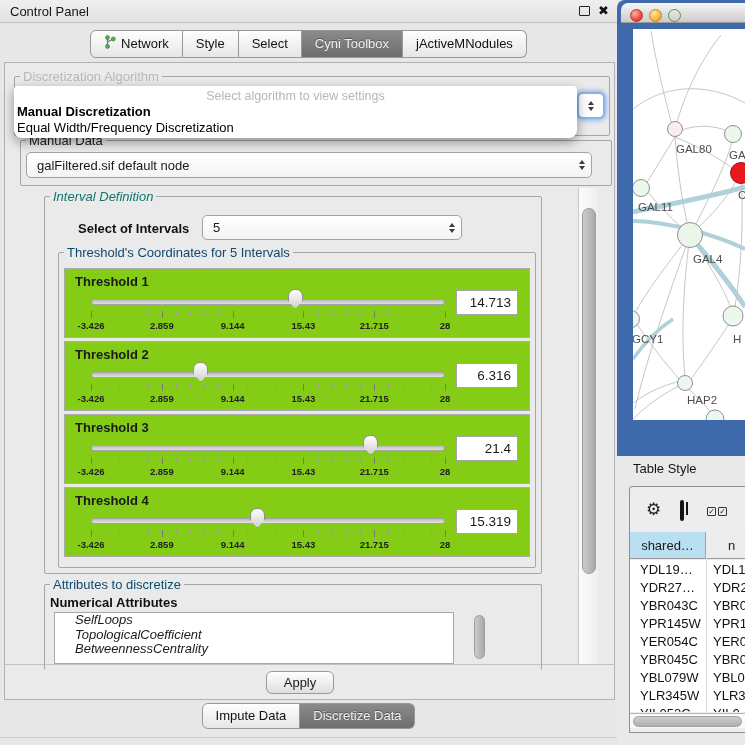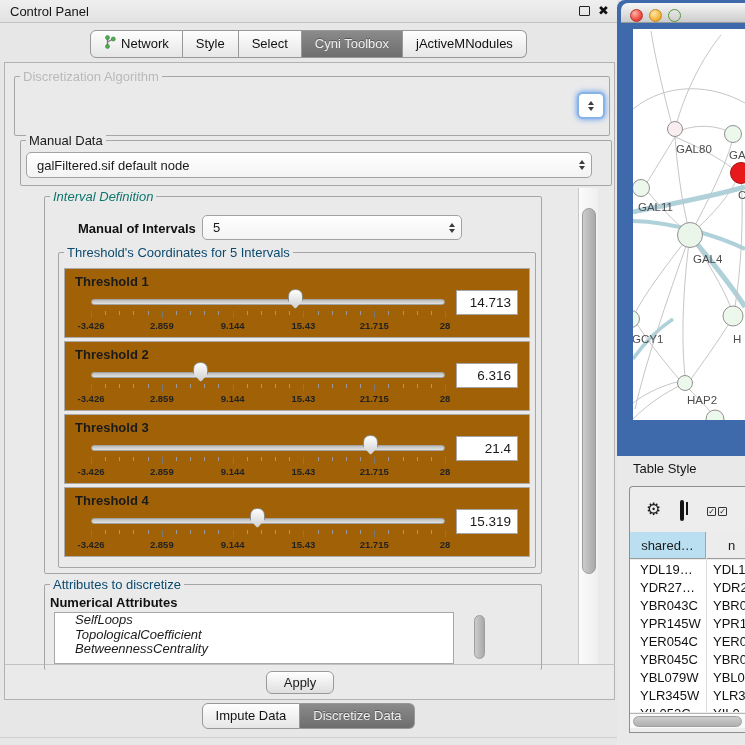--- a/index.html
+++ b/index.html
@@ -44,21 +44,21 @@
   .combo{background:linear-gradient(#ffffff,#f3f3f3);border:1px solid #a2a2a2;border-radius:5px;
          display:flex;align-items:center;box-sizing:border-box;font-size:13px;}
   .combo .cval{flex:1;padding-left:10px;}
   .stepper{width:18px;display:flex;flex-direction:column;align-items:center;gap:2px;}
   .arr-up{width:0;height:0;border-left:3.5px solid transparent;border-right:3.5px solid transparent;border-bottom:4.5px solid #3c3c3c;}
   .arr-dn{width:0;height:0;border-left:3.5px solid transparent;border-right:3.5px solid transparent;border-top:4.5px solid #3c3c3c;}
 
   .boldlbl{font-size:13px;font-weight:bold;color:#111;}
 
   
-  .thr-row{position:absolute;left:0;width:466px;height:70px;border:1px solid #ababab;background:#a16207;box-sizing:border-box;}
+  .thr-row{position:absolute;left:0;width:466px;height:70px;border:1px solid #ababab;background:#84cc16;box-sizing:border-box;}
   .thr-lbl{position:absolute;left:10px;top:5px;font-size:13px;font-weight:bold;}
   .track{position:absolute;left:26px;top:30px;width:354px;height:6px;border-radius:3px;
          background:linear-gradient(#bcbcbc,#e2e2e2);border:1px solid #a3a3a3;box-sizing:border-box;}
   .thumb{position:absolute;top:20px;width:15px;height:20px;background:linear-gradient(#ffffff,#d0d0d0);
          border:1px solid #8f8f8f;border-radius:7px 7px 2px 2px;box-sizing:border-box;
          clip-path:polygon(0 0,100% 0,100% 58%,50% 100%,0 58%);}
   .ticks{position:absolute;left:0;top:42px;width:100%;height:8px;}
   .tick{position:absolute;top:0;width:1px;height:4px;background:#9a9a9a;}
   .tick.major{height:7px;background:#787878;}
   .tlabels{position:absolute;left:0;top:51px;width:100%;height:12px;}
@@ -144,20 +144,25 @@
       </div>
     </div>
 
   <div class="abs content"></div>
 
   
   <div class="abs grp" style="left:14px;top:76px;width:596px;height:60px;"></div>
   <span class="abs gtitle dim" style="left:20px;top:69px;">Discretization Algorithm</span>
 
   
+  <div class="abs popup">
+    <div class="pop-ph">Select algorithm to view settings</div>
+    <div class="pop-opt1">Manual Discretization</div>
+    <div class="pop-opt2">Equal Width/Frequency Discretization</div>
+  </div>
   <div class="abs focus-frag">
     <span class="arr-up"></span>
     <span class="arr-dn"></span>
   </div>
 
   
   <div class="abs grp" style="left:20px;top:140px;width:592px;height:46px;"></div>
   <span class="abs gtitle" style="left:26px;top:133px;background:#eaeaea;">Manual Data</span>
   <div class="abs combo" style="left:26px;top:152px;width:566px;height:26px;">
     <span class="cval">galFiltered.sif default node</span>
@@ -170,21 +175,21 @@
   
   <div class="abs vsb-track" style="left:578px;top:188px;width:20px;height:476px;">
     <div class="vsb-thumb abs" style="left:3px;top:20px;width:14px;height:366px;"></div>
   </div>
   <div class="abs" style="left:5px;top:664px;width:610px;height:0;border-top:1px solid #c2c2c2;"></div>
 
   
   <div class="abs grp" style="left:44px;top:196px;width:498px;height:378px;"></div>
   <span class="abs gtitle green" style="left:50px;top:189px;">Interval Definition</span>
 
-  <span class="abs boldlbl" style="left:78px;top:221px;">Manual of Intervals</span>
+  <span class="abs boldlbl" style="left:78px;top:221px;">Select of Intervals</span>
   <div class="abs combo" style="left:202px;top:215px;width:260px;height:25px;">
     <span class="cval">5</span>
     <span class="stepper">
         <span class="arr-up"></span>
         <span class="arr-dn"></span>
       </span>
   </div>
 
   <div class="abs grp" style="left:58px;top:252px;width:478px;height:316px;"></div>
   <span class="abs gtitle blue" style="left:64px;top:245px;">Threshold's Coordinates for 5 Intervals</span>

